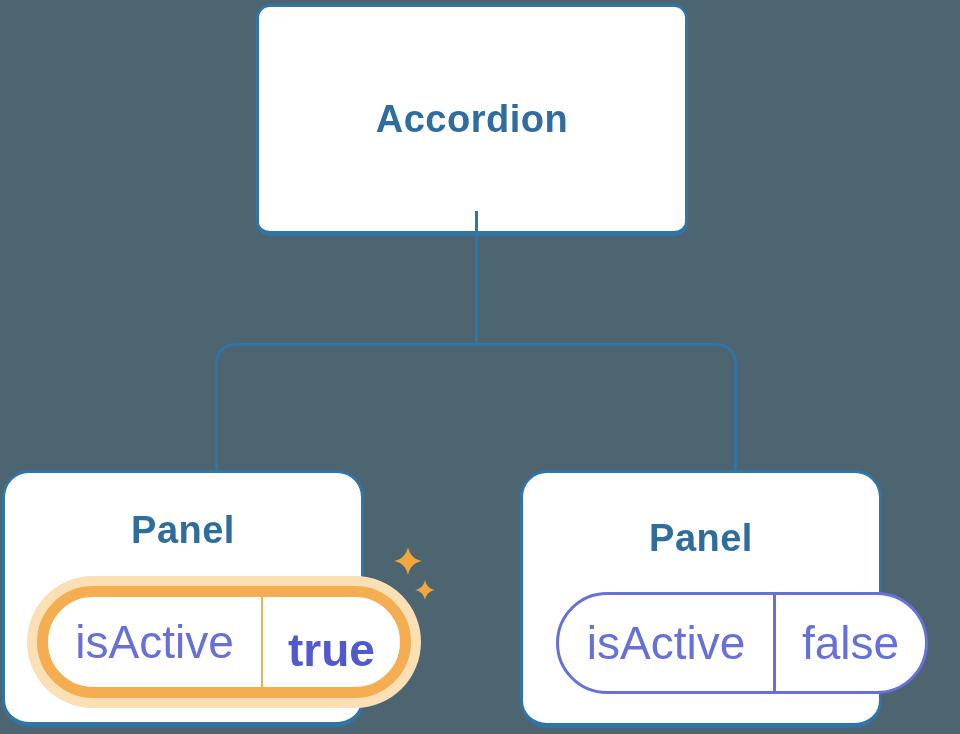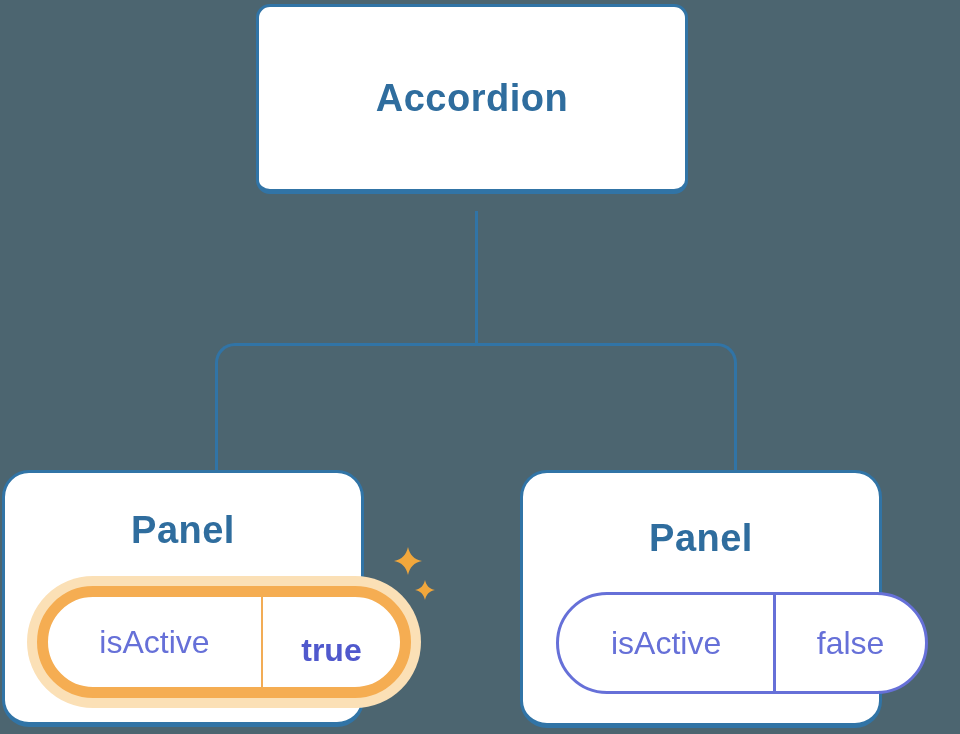--- a/index.html
+++ b/index.html
@@ -21,21 +21,21 @@
     box-sizing: border-box;
   }
   .node-label {
     color: #2F6D9E;
     font-weight: 600;
     letter-spacing: 0.5px;
   }
 
   
   .root-node {
-    left: 256px; top: 4px; width: 432px; height: 190px;
+    left: 256px; top: 4px; width: 432px; height: 232px;
     display: flex; align-items: center; justify-content: center;
   }
   .root-node .node-label { font-size: 38px; }
 
   
   .connector-stem {
     position: absolute;
     left: 475px; top: 211px; width: 3px; height: 135px;
     background: #3174A6;
   }
@@ -64,21 +64,21 @@
   
   .state-pill {
     position: absolute;
     box-sizing: border-box;
     background: #ffffff;
     display: flex; align-items: stretch;
     overflow: hidden;
   }
   .state-pill .seg {
     display: flex; align-items: center; justify-content: center;
-    font-size: 32px;
+    font-size: 46px;
   }
   .state-name  { color: #6670D8; }
   .state-value { color: #6670D8; }
 
   .pill-active {
     left: 32px; top: 113px; width: 374px; height: 112px;
     border: 11px solid #F5AD52;
     border-radius: 60px;
     box-shadow: 0 0 0 10px #FBE0B6;
   }

